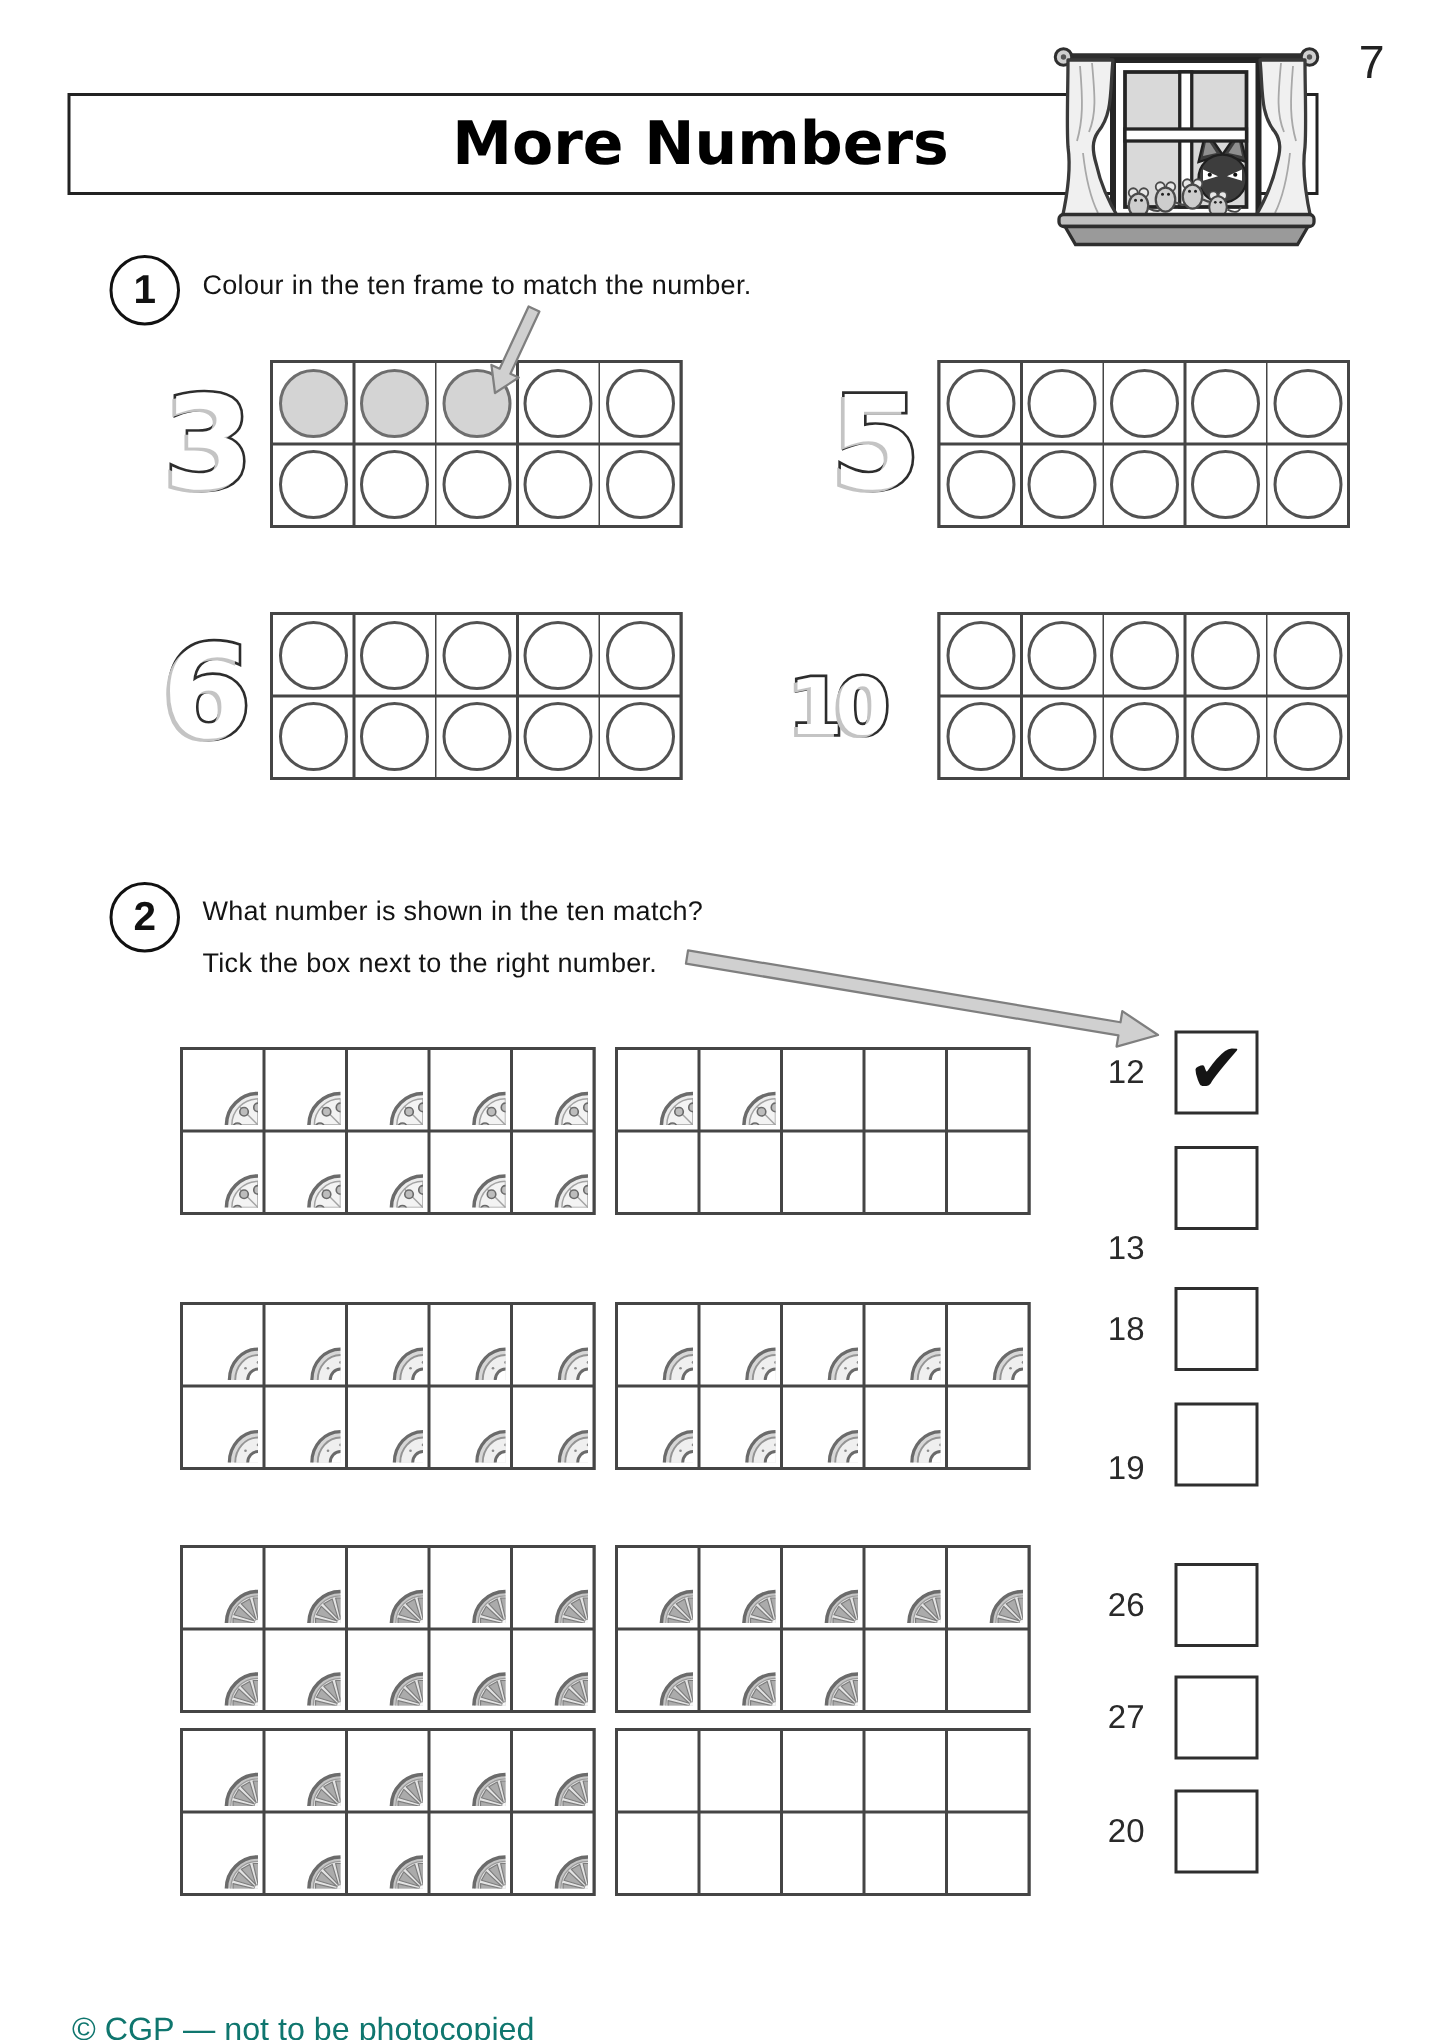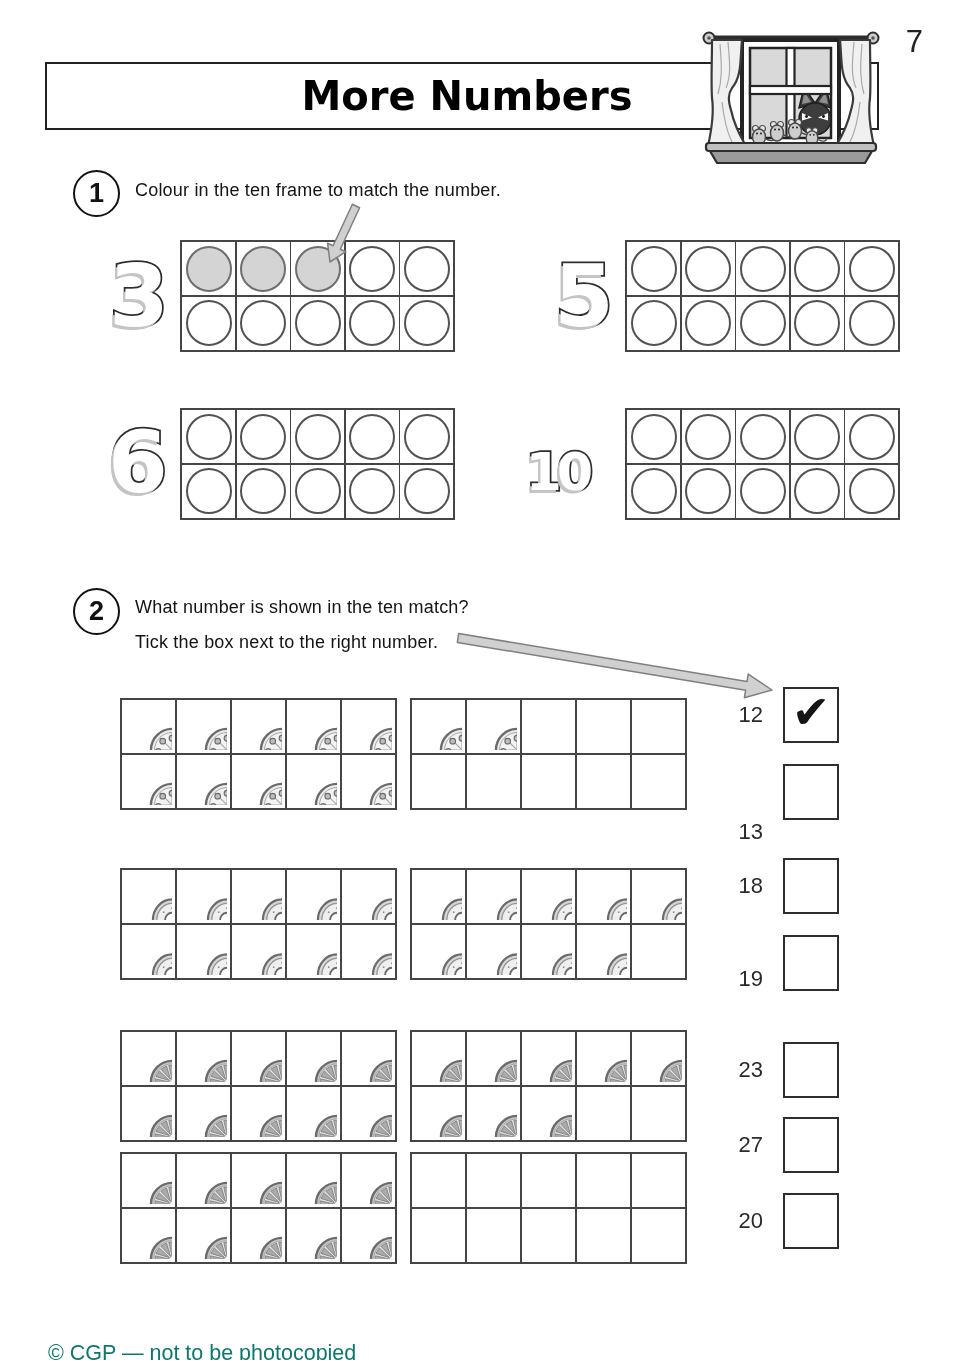--- a/index.html
+++ b/index.html
@@ -666,21 +666,21 @@
         <div class="cell"></div>
         <div class="cell"></div>
         <div class="cell"></div>
         <div class="cell"></div>
         <div class="cell"></div>
         <div class="cell"></div>
         <div class="cell"></div>
         <div class="cell"></div>
         <div class="cell"></div>
       </div>
-      <div class="opt-label" style="left: 691px; top: 1070px;">23</div>
+      <div class="opt-label" style="left: 691px; top: 1070px;">26</div>
       <div class="opt-box" style="left: 783px; top: 1042px;"></div>
       <div class="opt-label" style="left: 691px; top: 1145px;">27</div>
       <div class="opt-box" style="left: 783px; top: 1117px;"></div>
       <div class="opt-label" style="left: 691px; top: 1221px;">20</div>
       <div class="opt-box" style="left: 783px; top: 1193px;"></div>
     </div>
 
   <svg class="arrows" viewBox="0 0 961 1360">
     <polygon points="359.6,207.7 340.3,249.2 345.8,251.7 330,262 327.6,243.3 333.1,245.8 352.4,204.3" fill="#d0d0d0" stroke="#7f7f7f" stroke-width="1.5" stroke-linejoin="round"></polygon>
     <polygon points="458.7,633.6 747,681.5 748.2,674.1 772,690 744.4,697.7 745.6,690.3 457.3,642.4" fill="#d0d0d0" stroke="#7f7f7f" stroke-width="1.5" stroke-linejoin="round"></polygon>

